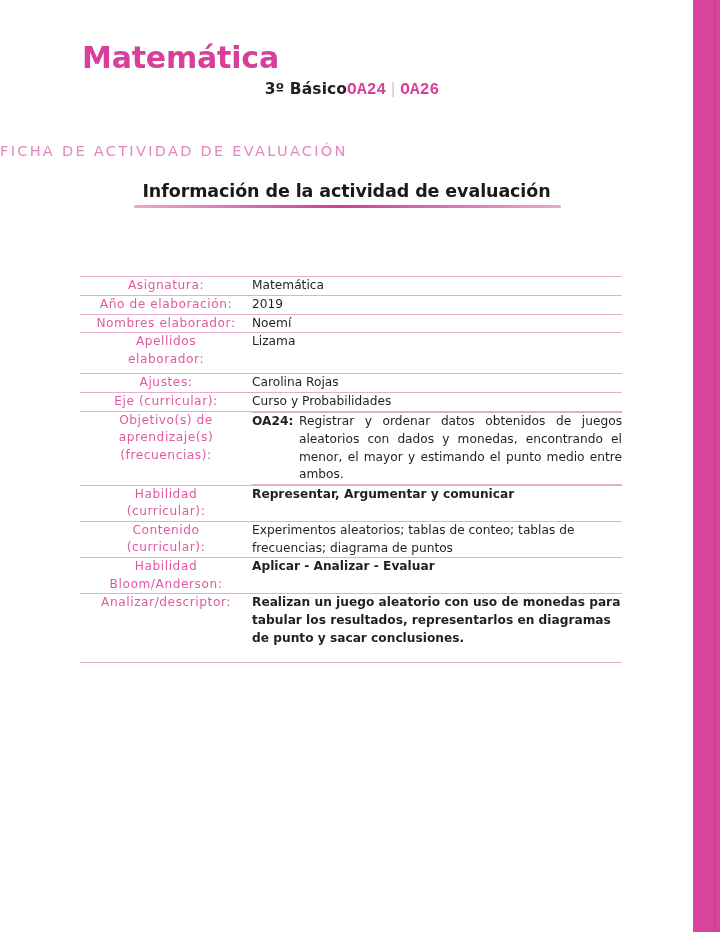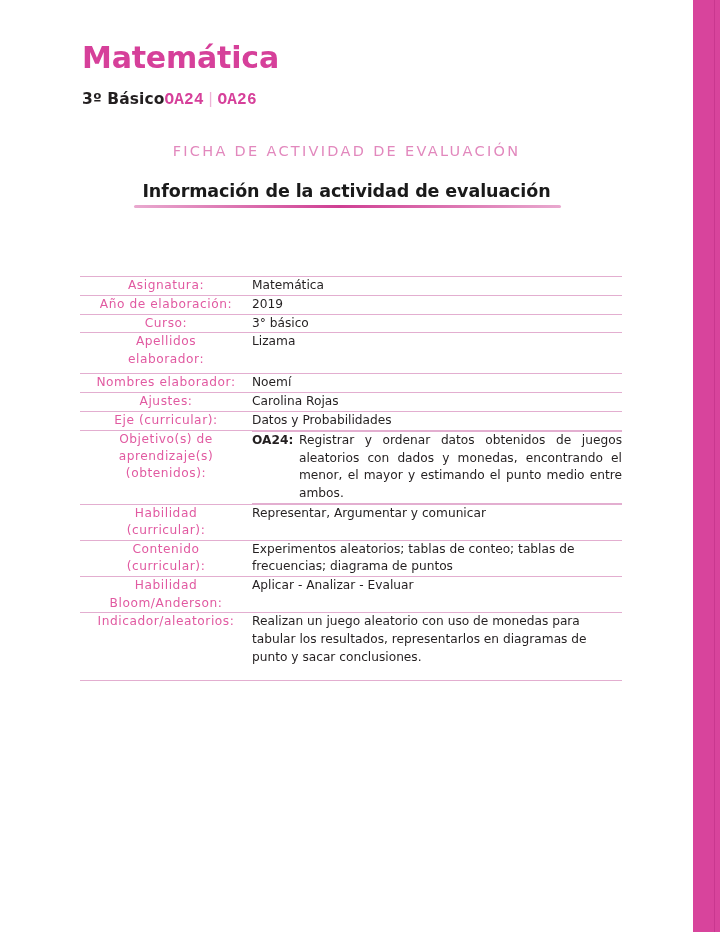--- a/index.html
+++ b/index.html
@@ -56,22 +56,22 @@
     font-size: 30px;
     font-weight: bold;
     line-height: 1.05;
     color: #d6409a;
     letter-spacing: -0.2px;
     margin: 0;
   }
   #header-row2 {
     display: flex;
     align-items: baseline;
-    justify-content: flex-start;
-    margin-top: 16px;
+    justify-content: center;
+    margin-top: 6px;
   }
   #grade-label {
     font-size: 15.5px;
     font-weight: bold;
     color: #231f20;
     letter-spacing: 0.1px;
   }
   #oa-codes {
     font-size: 16px;
     font-weight: bold;
@@ -85,21 +85,21 @@
     font-weight: normal;
     padding: 0 2px;
   }
 
   
   #doc-kind {
     position: absolute;
     top: 143px;
     left: 0;
     width: 693px;
-    text-align: center;
+    text-align: left;
     font-size: 14.5px;
     letter-spacing: 2.3px;
     color: #e288bd;
     font-weight: normal;
   }
   #doc-title-wrap {
     position: absolute;
     top: 181px;
     left: 0;
     width: 693px;
@@ -176,20 +176,21 @@
     margin-left: 36px;
   }
   .oa-text-justify {
     text-align: justify;
   }
   .tall-pad {
     padding-bottom: 22px !important;
   }
   .tall-pad-sm {
     padding-bottom: 14px !important;
+    font-weight: bold;
   }
 </style>
 </head>
 <body>
 
 <div id="page">
 
   <div id="header">
     <div id="subject-title">Matemática</div>
     <div id="header-row2">
@@ -208,44 +209,40 @@
     <tbody>
       <tr>
         <td class="label-cell">Asignatura:</td>
         <td class="value-cell">Matemática</td>
       </tr>
       <tr>
         <td class="label-cell">Año de elaboración:</td>
         <td class="value-cell">2019</td>
       </tr>
       <tr>
-        <td class="label-cell">Curso:</td>
-        <td class="value-cell">3° básico</td>
+        <td class="label-cell">Nombres elaborador:</td>
+        <td class="value-cell">Noemí</td>
       </tr>
       <tr>
         <td class="label-cell">Apellidos
 elaborador:</td>
         <td class="value-cell tall-pad">Lizama</td>
       </tr>
       <tr>
-        <td class="label-cell">Nombres elaborador:</td>
-        <td class="value-cell">Noemí</td>
-      </tr>
-      <tr>
         <td class="label-cell">Ajustes:</td>
         <td class="value-cell">Carolina Rojas</td>
       </tr>
       <tr>
         <td class="label-cell">Eje (curricular):</td>
-        <td class="value-cell">Datos y Probabilidades</td>
+        <td class="value-cell">Curso y Probabilidades</td>
       </tr>
       <tr>
         <td class="label-cell">Objetivo(s) de
 aprendizaje(s)
-(obtenidos):</td>
+(frecuencias):</td>
         <td class="value-cell">
           <table class="oa-list">
             <tbody>
               <tr>
                 <td class="oa-code">OA24:</td>
                 <td class="oa-text-justify">Registrar y ordenar datos obtenidos de juegos aleatorios con dados y monedas, encontrando el menor, el mayor y estimando el punto medio entre ambos.</td>
               </tr>
             </tbody>
           </table>
         </td>
@@ -259,21 +256,21 @@
         <td class="label-cell">Contenido
 (curricular):</td>
         <td class="value-cell">Experimentos aleatorios; tablas de conteo; tablas de frecuencias; diagrama de puntos</td>
       </tr>
       <tr>
         <td class="label-cell">Habilidad
 Bloom/Anderson:</td>
         <td class="value-cell tall-pad-sm">Aplicar - Analizar - Evaluar</td>
       </tr>
       <tr>
-        <td class="label-cell">Indicador/aleatorios:</td>
+        <td class="label-cell">Analizar/descriptor:</td>
         <td class="value-cell tall-pad-sm">Realizan un juego aleatorio con uso de monedas para tabular los resultados, representarlos en diagramas de punto y sacar conclusiones.</td>
       </tr>
     </tbody>
   </table>
 
 </div>
 
 <div id="side-bar">
   <div id="side-bar-inner"></div>
 </div>

